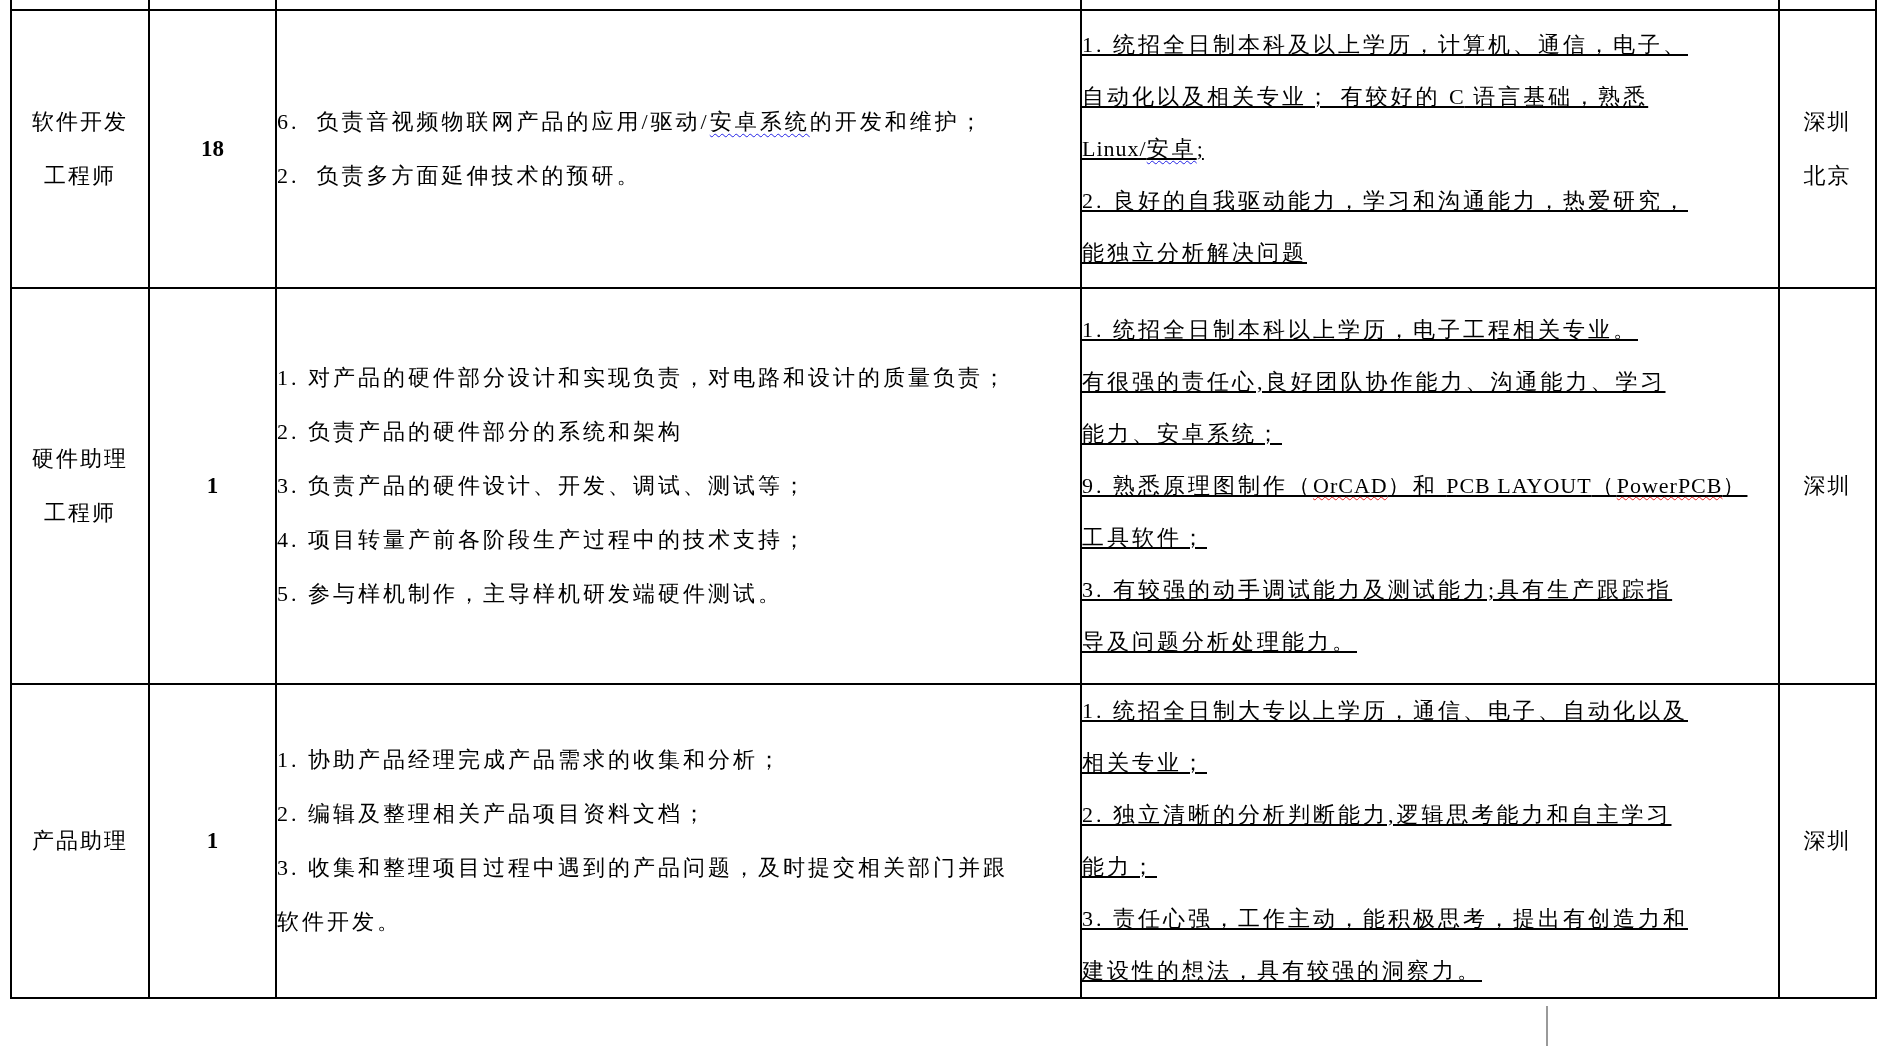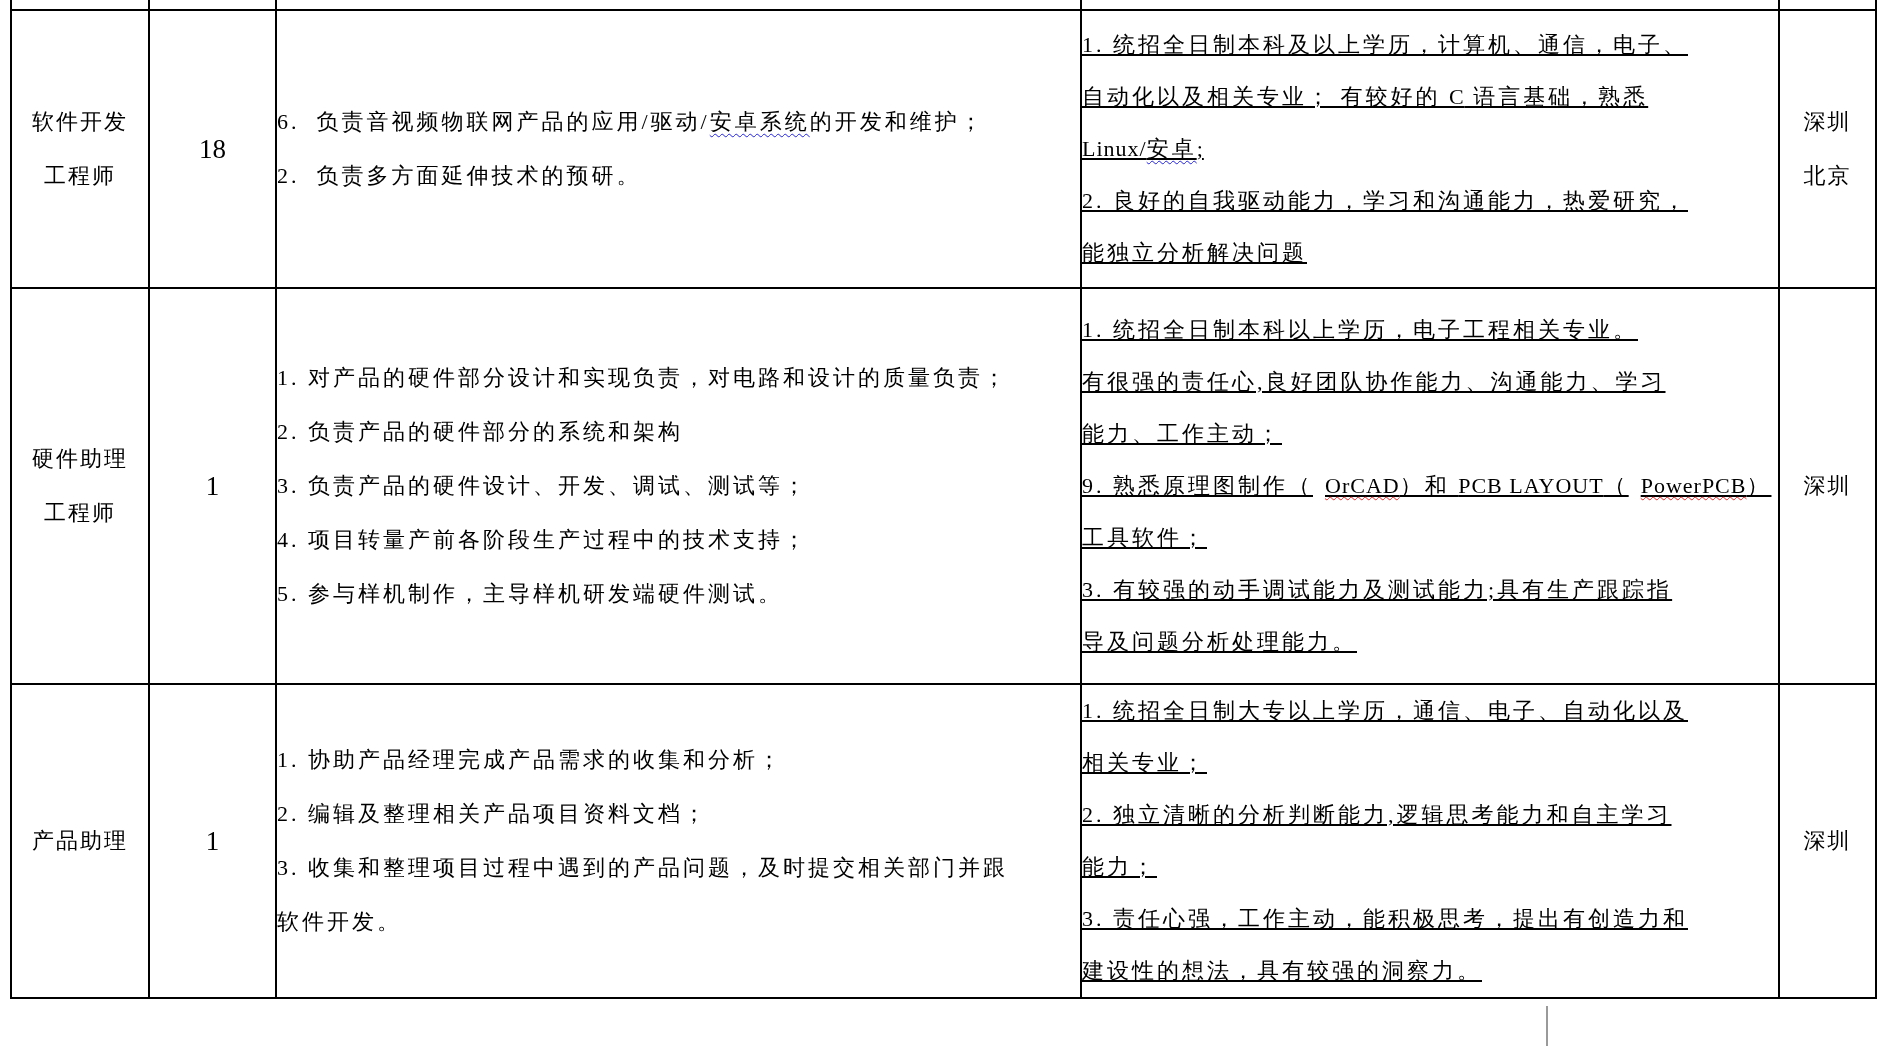--- a/index.html
+++ b/index.html
@@ -37,43 +37,42 @@
 
   .line {
     line-height: 54px;
     font-size: 22px;
     letter-spacing: 3px;
     white-space: pre-wrap;
   }
   td.c-req .line { line-height: 52px; text-decoration: underline; }
   td.c-pos .line, td.c-loc .line { letter-spacing: 2px; }
   td.c-count .line {
-    font-weight: normal;
-    font-size: 27px;
+    font-weight: bold;
+    font-size: 23px;
     letter-spacing: 0;
   }
   .seg { white-space: pre-wrap; }
   .latin {
     letter-spacing: 1px;
     font-family: "Liberation Serif", serif;
   }
   .wavy-blue {
     text-decoration-line: underline;
     text-decoration-style: wavy;
     text-decoration-color: var(--squiggle-blue, #2222e6);
     text-decoration-thickness: 1px;
     text-underline-offset: 4px;
   }
   .wavy-red {
     text-decoration-line: underline;
     text-decoration-style: wavy;
     text-decoration-color: var(--squiggle-red, #e62222);
     text-decoration-thickness: 1px;
     text-underline-offset: 3px;
-    margin-left: 12px;
   }
   .stray-line {
     position: absolute;
     left: 1546px;
     top: 1006px;
     width: 2px;
     height: 40px;
     background: #9a9a9a;
   }
 </style>
@@ -131,21 +130,21 @@
         <td class="c-duties">
           <div class="line"><span class="seg ">1. 对产品的硬件部分设计和实现负责，对电路和设计的质量负责；</span></div>
           <div class="line"><span class="seg ">2. 负责产品的硬件部分的系统和架构</span></div>
           <div class="line"><span class="seg ">3. 负责产品的硬件设计、开发、调试、测试等；</span></div>
           <div class="line"><span class="seg ">4. 项目转量产前各阶段生产过程中的技术支持；</span></div>
           <div class="line"><span class="seg ">5. 参与样机制作，主导样机研发端硬件测试。</span></div>
         </td>
         <td class="c-req">
           <div class="line"><span class="seg ">1. 统招全日制本科以上学历，电子工程相关专业。</span></div>
           <div class="line"><span class="seg ">有很强的责任心,良好团队协作能力、沟通能力、学习</span></div>
-          <div class="line"><span class="seg ">能力、工作主动；</span></div>
+          <div class="line"><span class="seg ">能力、安卓系统；</span></div>
           <div class="line"><span class="seg ">9. 熟悉原理图制作（</span><span class="seg latin wavy-red">OrCAD</span><span class="seg ">）和 </span><span class="seg latin">PCB LAYOUT</span><span class="seg ">（</span><span class="seg latin wavy-red">PowerPCB</span><span class="seg ">）</span></div>
           <div class="line"><span class="seg ">工具软件；</span></div>
           <div class="line"><span class="seg ">3. 有较强的动手调试能力及测试能力;具有生产跟踪指</span></div>
           <div class="line"><span class="seg ">导及问题分析处理能力。</span></div>
         </td>
         <td class="c-loc">
           <div class="line">深圳</div>
         </td>
       </tr>
       <tr class="row-2">

